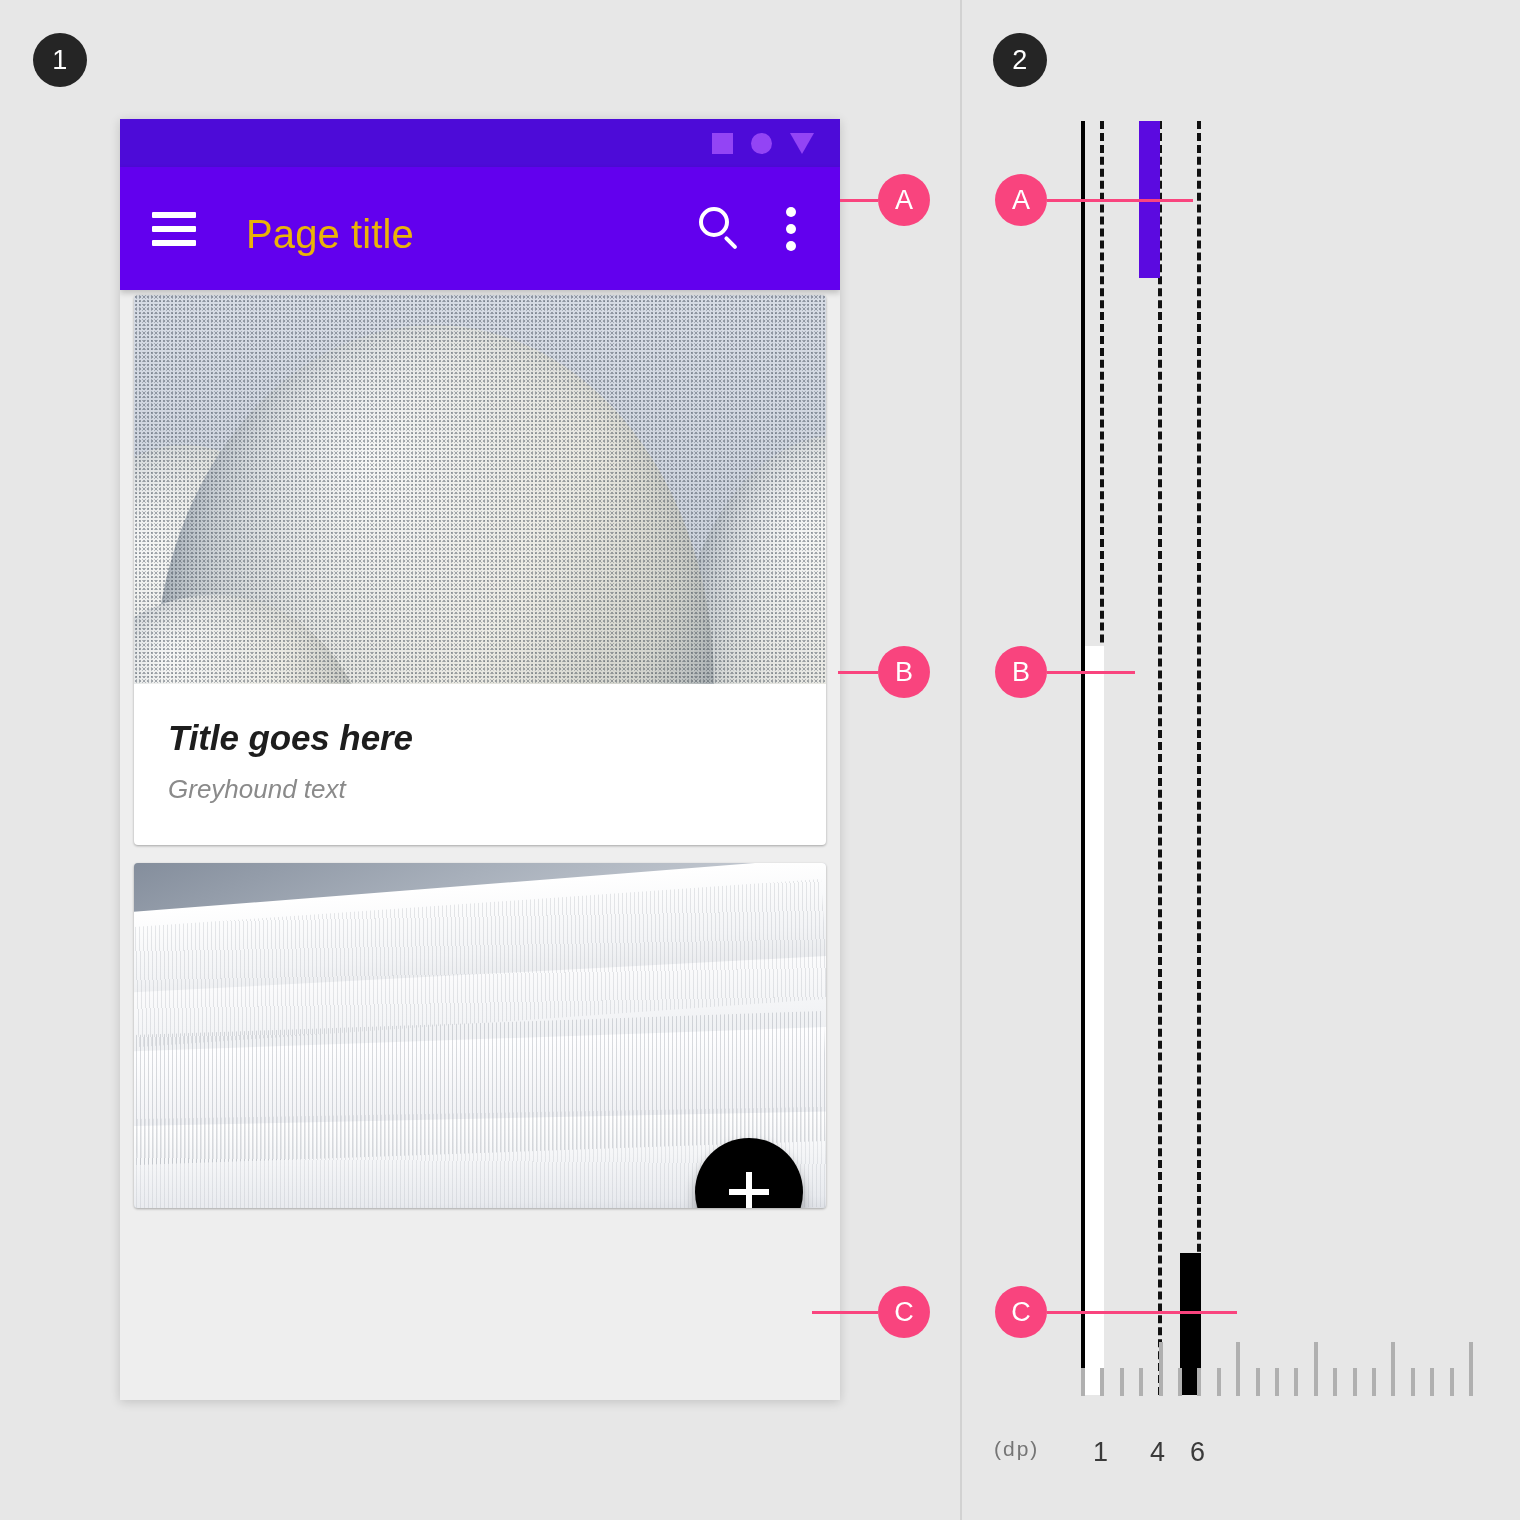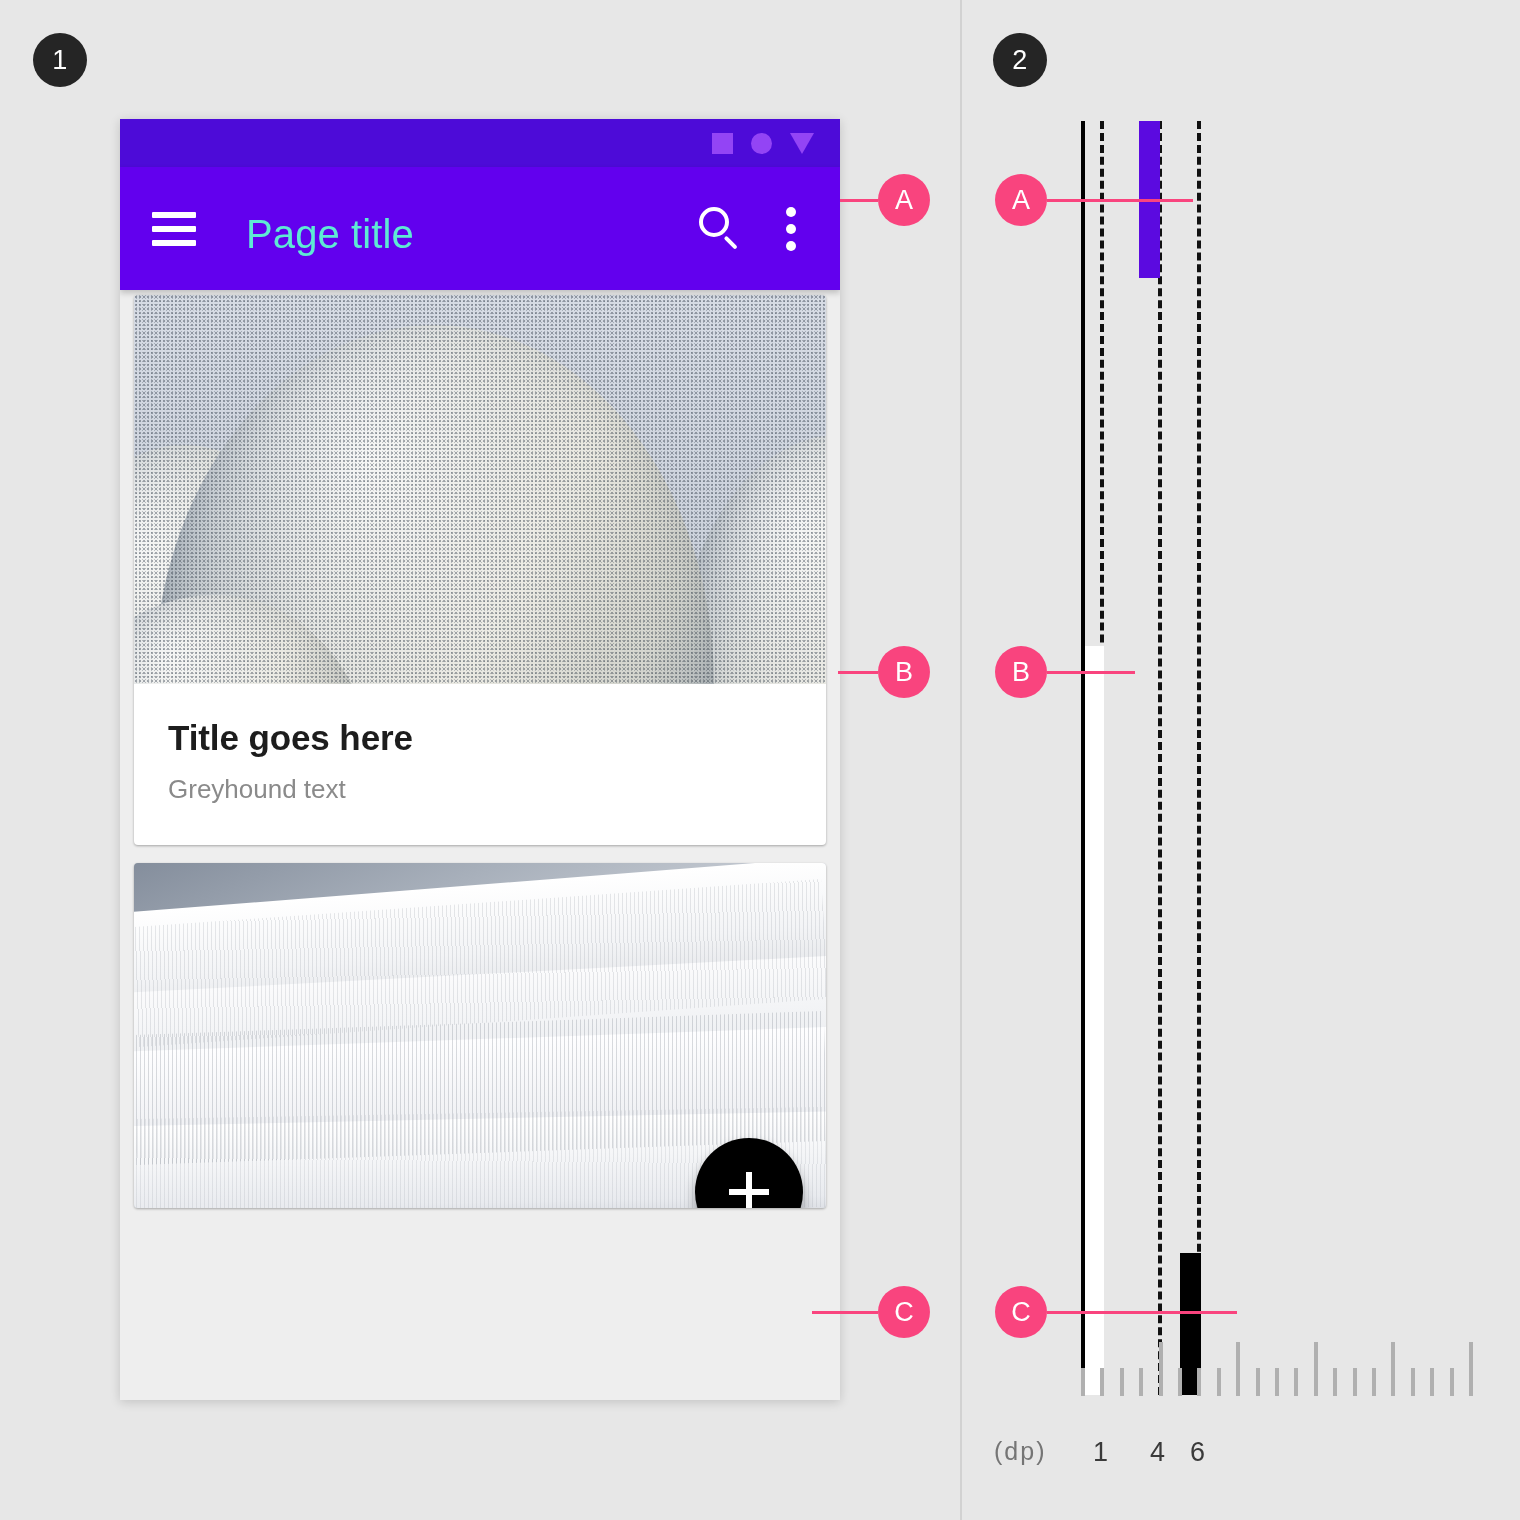--- a/index.html
+++ b/index.html
@@ -67,21 +67,21 @@
     height: 123px;
     background: #6200ee;
     display: flex; align-items: center;
     padding: 0 26px 0 32px;
     box-shadow: 0 3px 6px rgba(0,0,0,0.20);
     z-index: 5;
   }
   #menu-icon { width: 44px; height: 34px; display: flex; flex-direction: column; justify-content: space-between; }
   #menu-icon i { display:block; height: 6px; background:#fff; border-radius:1px; }
   #app-bar-title {
-    color: #5eead4;
+    color: #eab308;
     font-size: 40px;
     margin-left: 50px;
     letter-spacing: 0.1px;
     white-space: nowrap;
     margin-top: 11px;
   }
   #app-bar-spacer { flex: 1; }
   #search-icon { width: 48px; height: 48px; position: relative; margin-right: 42px; }
   #search-icon .ring {
     position:absolute; left:3px; top:2px;
@@ -153,21 +153,21 @@
   }
   .ripples {
     position:absolute; inset:0;
     background-image: repeating-linear-gradient(92deg,
        rgba(110,118,130,0.30) 0px, rgba(110,118,130,0.30) 1px,
        rgba(255,255,255,0) 1px, rgba(255,255,255,0) 4px);
     opacity: 0.75;
   }
 
   
-  .card-body { padding: 34px 21px 40px 34px; }
+  .card-body { padding: 34px 21px 40px 34px; font-style: italic; }
   .card-title { font-size: 35px; font-weight: bold; color: #1d1d1d; letter-spacing: -0.1px; }
   .card-subtitle { font-size: 26px; color: #8a8a8a; margin-top: 16px; }
   .card-supporting { font-size: 26px; color: #6f6f6f; line-height: 1.52; margin-top: 46px; max-width: 600px; }
   .card-actions { display: flex; gap: 55px; margin-top: 52px; }
   .card-action {
     font-size: 25px; font-weight: bold; color: #6200ee;
     letter-spacing: 1.2px; text-transform: uppercase; cursor: pointer;
   }
 
   
@@ -247,21 +247,21 @@
 
   
   #ticks { position:absolute; left: 1081px; top: 1340px; height: 56px; }
   .tick { position:absolute; bottom: 0; width: 4px; background: #b0b0b0; }
   .tick.major { height: 54px; }
   .tick.minor { height: 28px; }
 
   
   #unit-label {
     position:absolute; left: 994px; top: 1437px;
-    font-size: 25px; color: #757575; letter-spacing: 2px;
+    font-size: 21px; color: #757575; letter-spacing: 2px;
   }
   .tick-label {
     position:absolute; top: 1437px;
     font-size: 27px; color: #3a3a3a;
   }
   #tl-1 { left: 1093px; }
   #tl-4 { left: 1150px; }
   #tl-6 { left: 1190px; }
 </style>
 </head>

